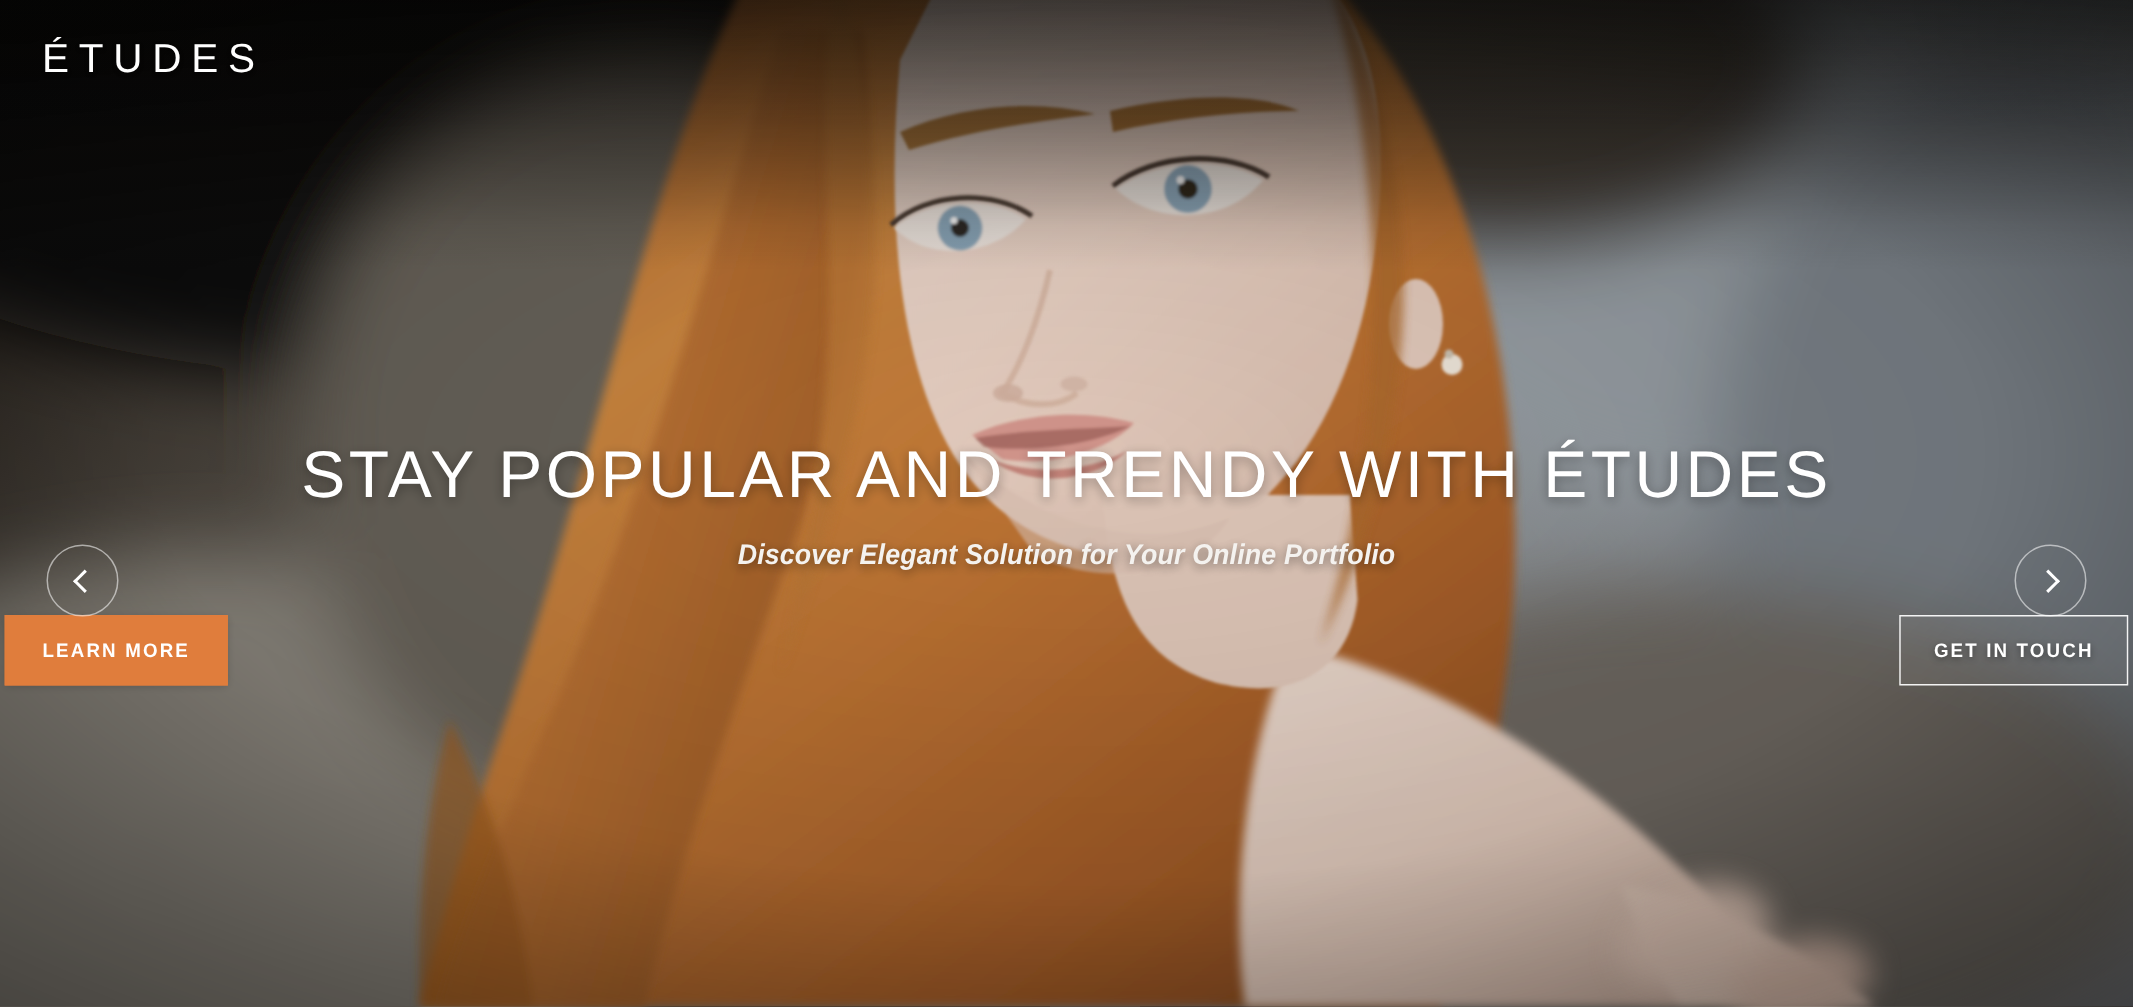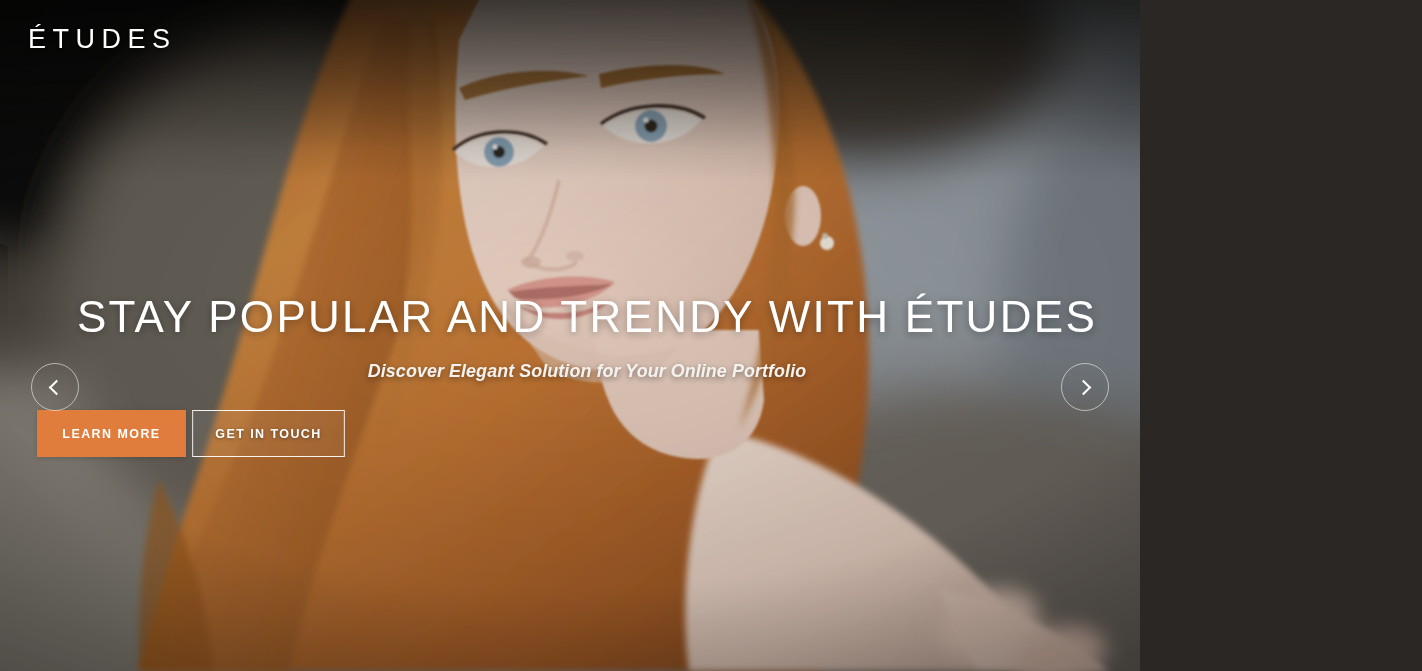--- a/index.html
+++ b/index.html
@@ -5,21 +5,21 @@
   * { margin:0; padding:0; box-sizing:border-box; }
   html, body {
     width:1422px; height:671px;
     overflow:hidden;
     background:#2b2724;
     font-family:"Liberation Sans", sans-serif;
   }
 
   .hero {
     position:relative;
-    width:1140px;
+    width:1422px;
     height:671px;
     overflow:hidden;
   }
 
   
   .photo { position:absolute; inset:0; width:100%; height:100%; }
   .photo svg { display:block; width:100%; height:100%; }
 
   
   .overlay-top {
@@ -98,21 +98,20 @@
     filter:drop-shadow(0 1px 2px rgba(0,0,0,0.5));
   }
 
   
   .hero-content {
     position:absolute;
     left:0; right:0;
     top:292px;
     text-align:center;
     z-index:15;
-    padding-left:34px;
   }
   .hero-title {
     color:#ffffff;
     font-size:44px;
     font-weight:300;
     letter-spacing:2.3px;
     line-height:1.12;
     text-shadow:0 2px 8px rgba(0,0,0,0.34);
     white-space:nowrap;
   }
@@ -122,21 +121,21 @@
     font-size:19px;
     font-style:italic;
     font-weight:600;
     letter-spacing:0.1px;
     text-shadow:0 2px 7px rgba(0,0,0,0.45);
     transform:scaleX(0.94);
   }
   .hero-buttons {
     margin-top:28px;
     display:flex;
-    justify-content:flex-start;
+    justify-content:space-between;
   }
   .btn {
     display:flex; align-items:center; justify-content:center;
     height:47px;
     font-size:13px;
     font-weight:600;
     letter-spacing:1.5px;
     color:#ffffff;
     cursor:pointer;
     user-select:none;

